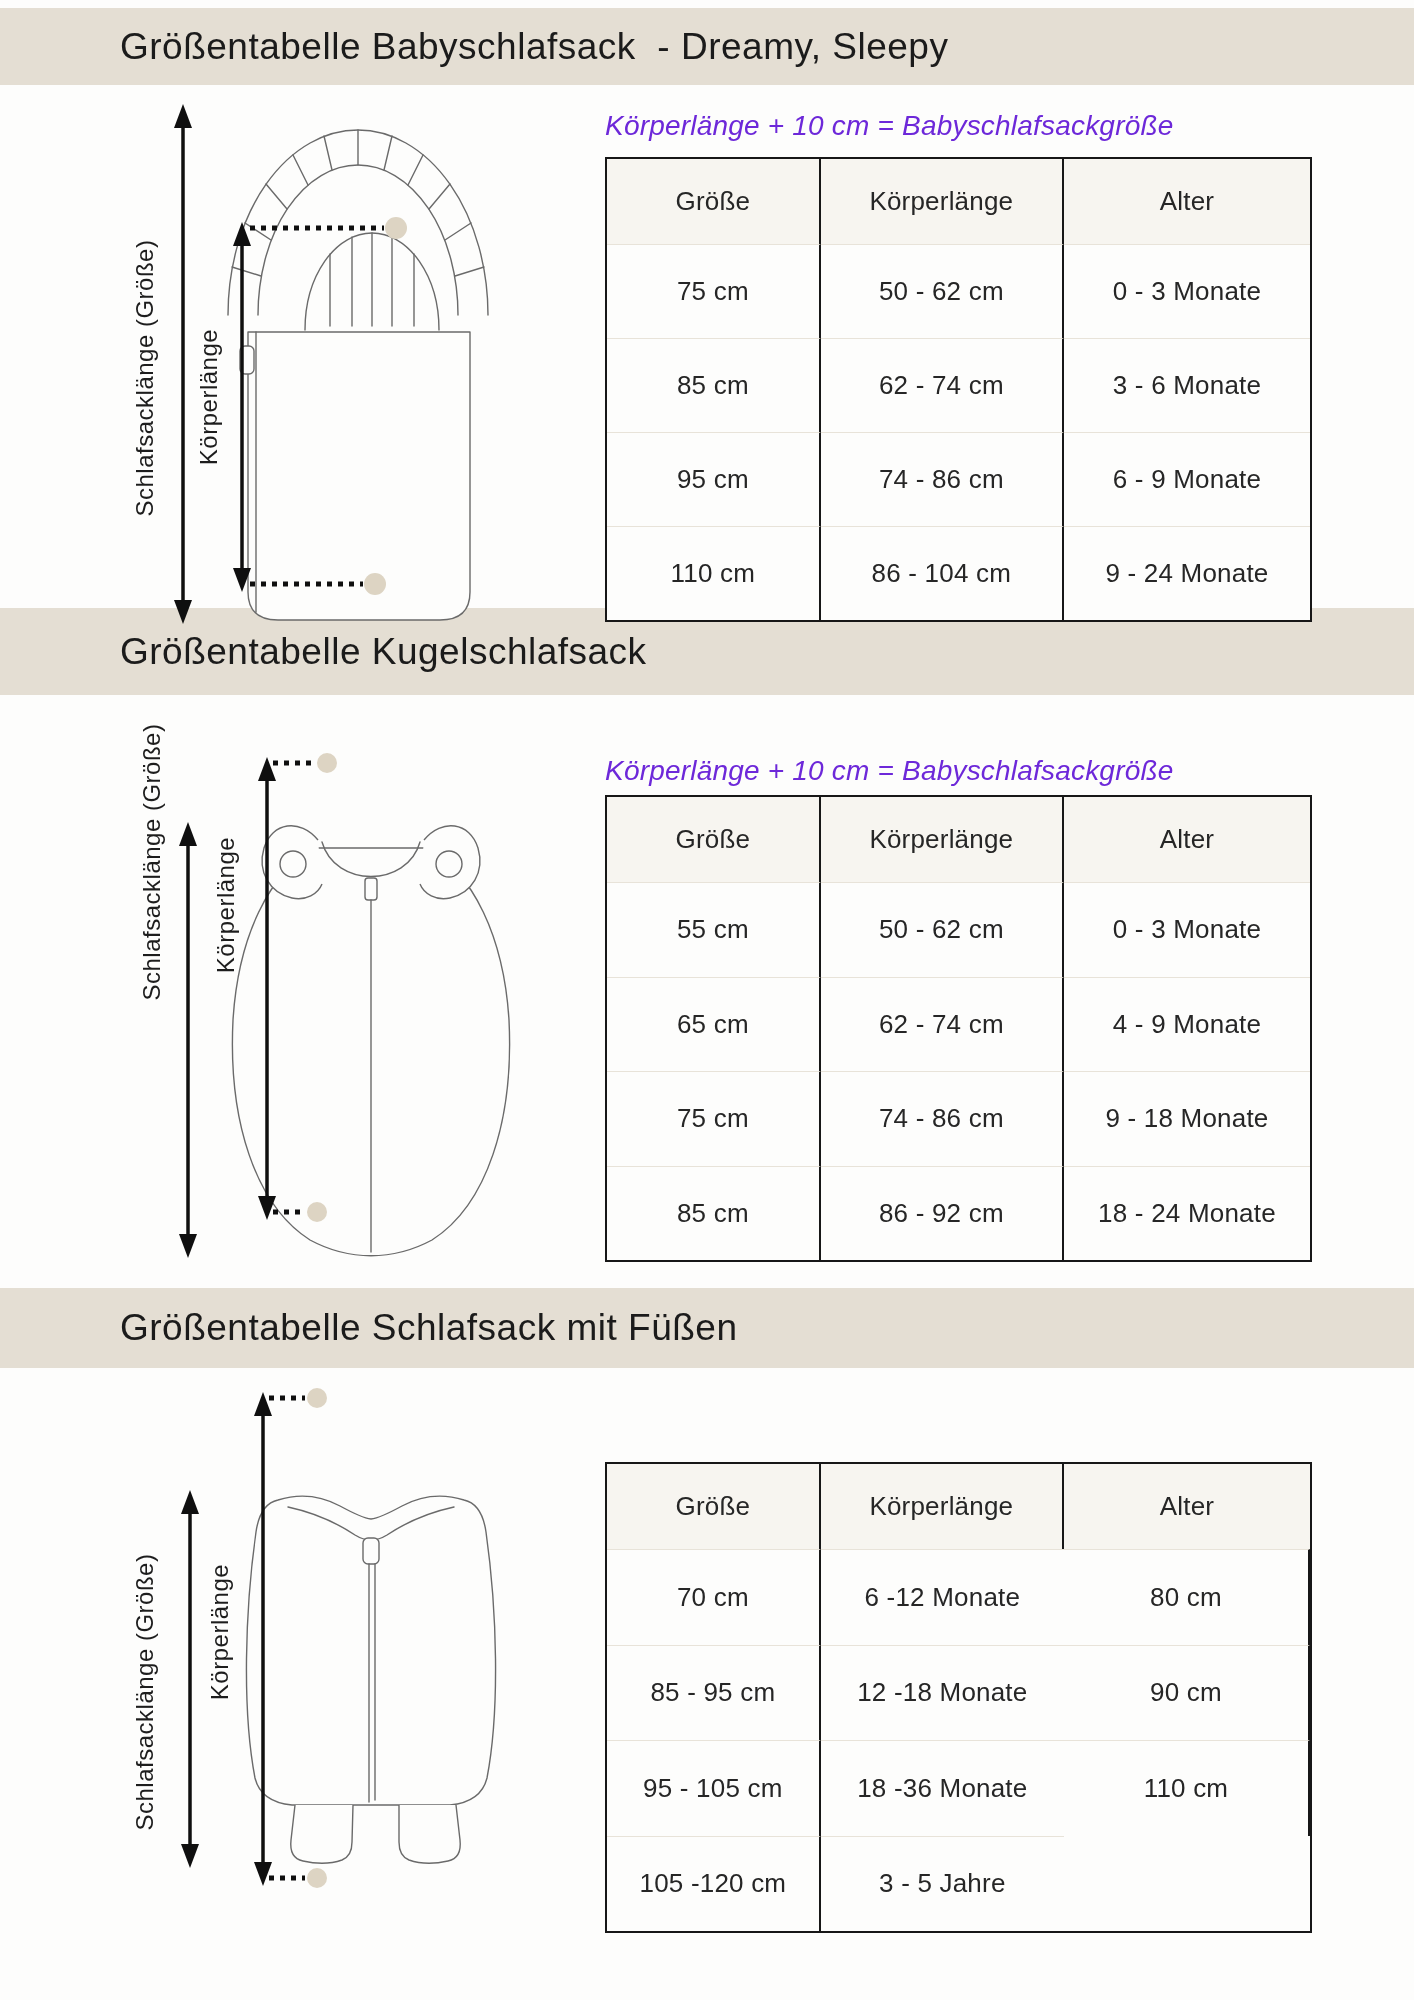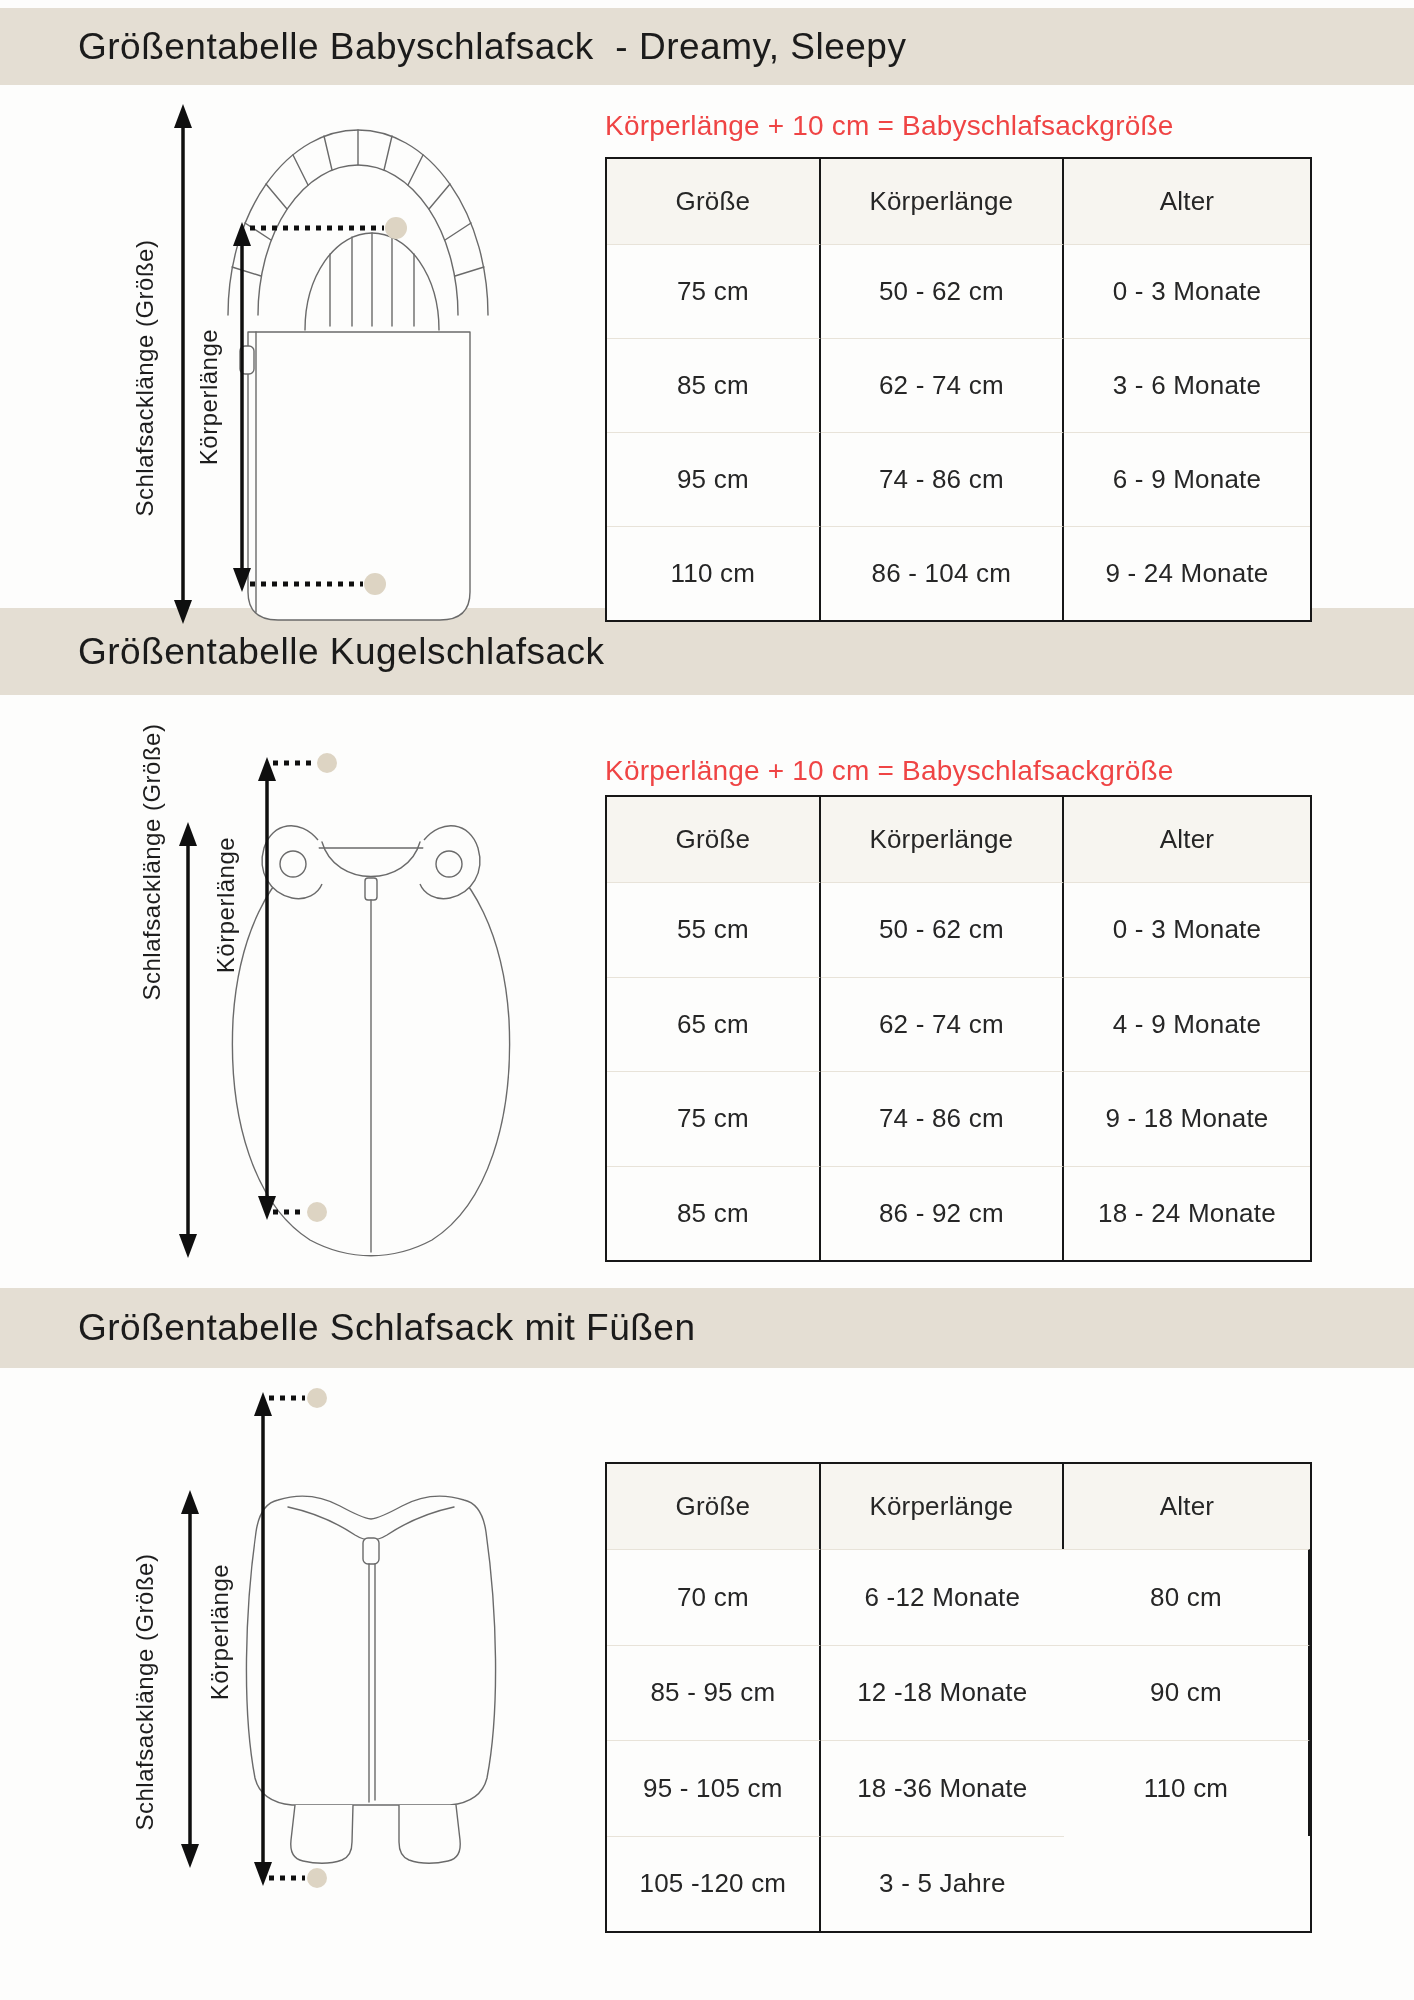--- a/index.html
+++ b/index.html
@@ -6,26 +6,27 @@
   .page{
     position:relative;width:1414px;height:2000px;overflow:hidden;
     background:#fdfdfc;color:#222;
     font-family:"Liberation Sans", sans-serif;
   }
   .band{
     position:absolute;left:0;width:1414px;background:#e4ded3;
     display:flex;align-items:center;
   }
   .band .title{
-    padding-left:78px;font-size:37px;letter-spacing:.5px;color:#1b1b1b;
+    padding-left:120px;font-size:37px;letter-spacing:.5px;color:#1b1b1b;
     white-space:pre;
   }
   .caption{
-    position:absolute;left:605px;width:618px;font-size:28px;color:#ef4444;
+    position:absolute;left:605px;width:618px;font-size:28px;color:#6d28d9;
     letter-spacing:.2px;
+    font-style:italic;
   }
   .tbl{
     position:absolute;left:605px;width:707px;
     border:2px solid #171717;background:#fdfdfc;
     display:grid;grid-template-columns:30.4% 34.6% 35%;
     grid-template-rows:85px 1fr 1fr 1fr 1fr;
     box-sizing:border-box;
   }
   .cell{
     display:flex;align-items:center;justify-content:center;

